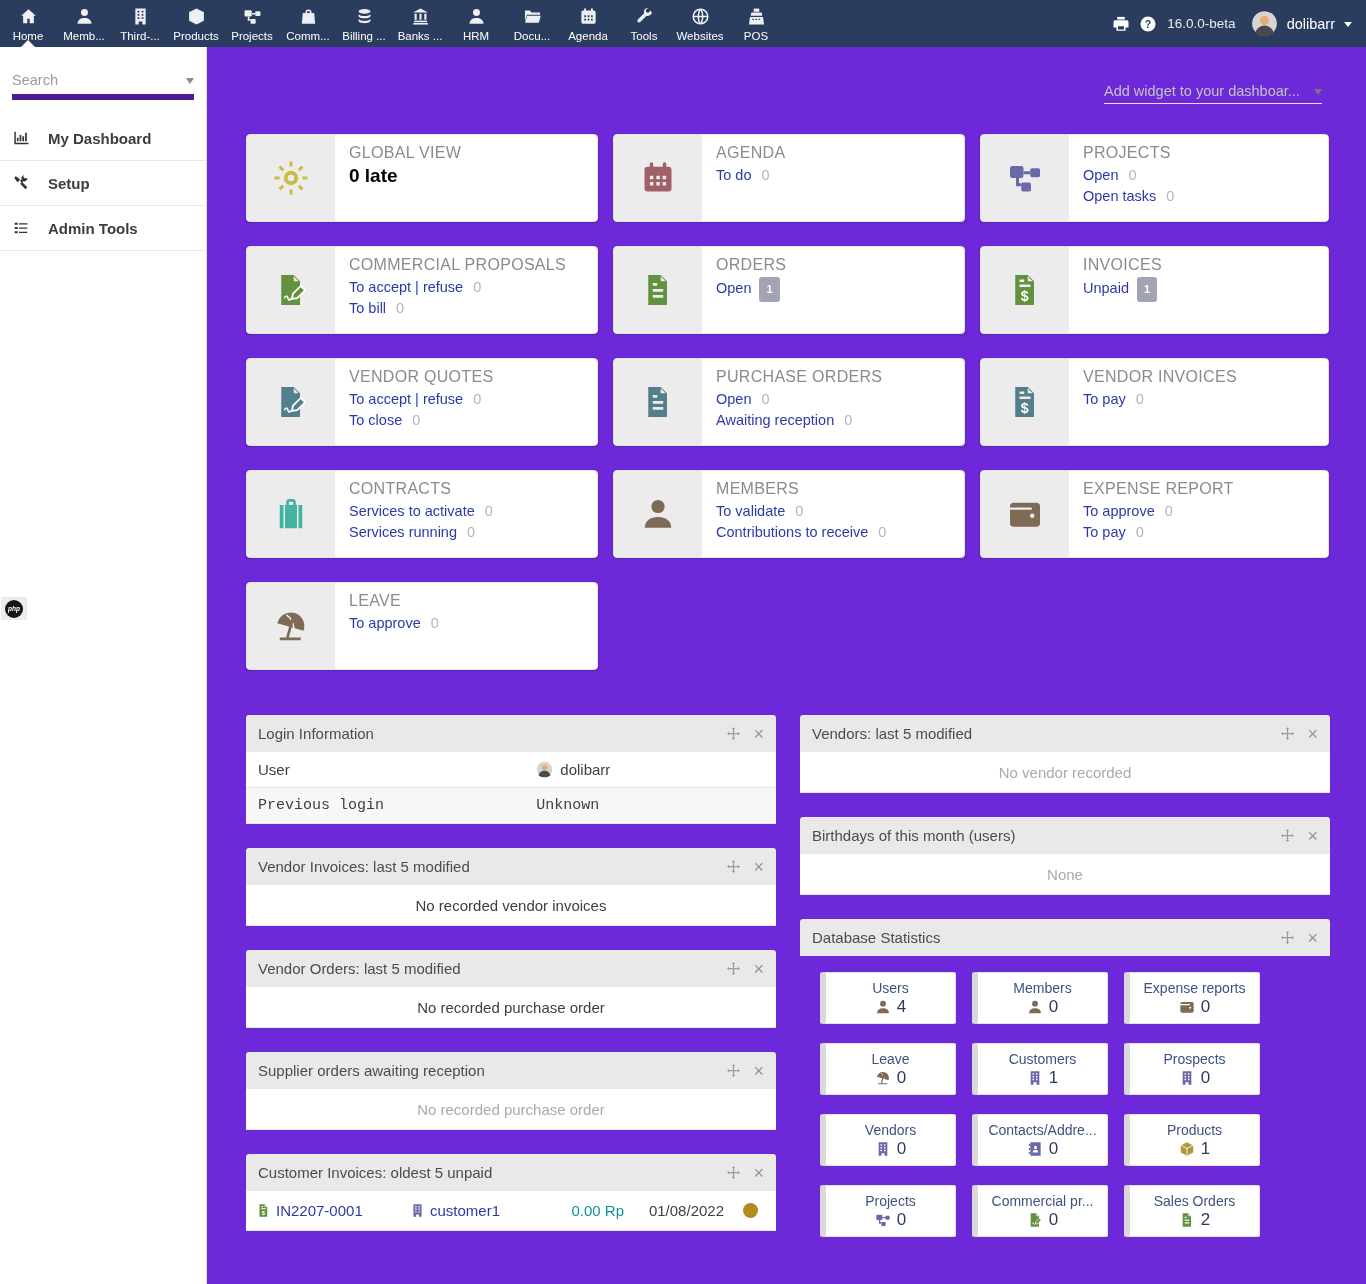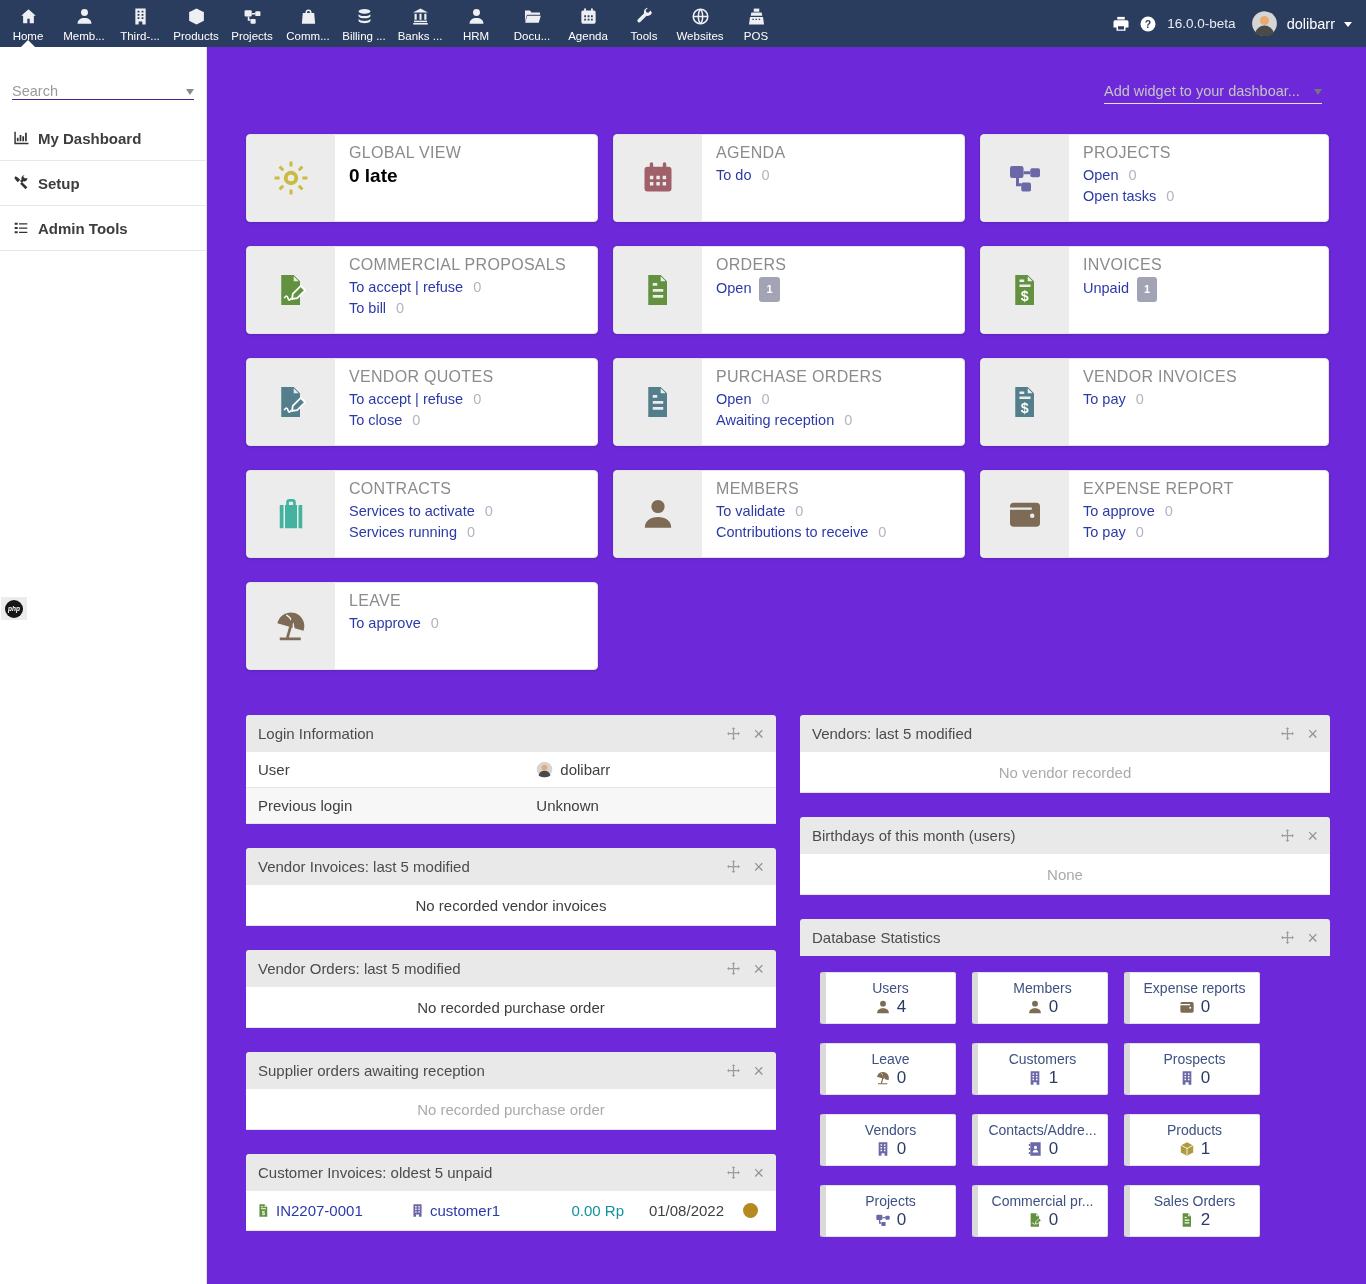--- a/index.html
+++ b/index.html
@@ -24,24 +24,24 @@
   .tool-ic { color:#fff; cursor:pointer; }
   .tool-ic svg { width:18px; height:18px; }
   .version { font-size:13.5px; color:#e8ebf2; margin:0 6px 0 1px; }
   .avatar { cursor:pointer; }
   .avatar svg { width:27px; height:27px; }
   .uname { font-size:14.5px; cursor:pointer; }
   .chev { width:0; height:0; border:4px solid transparent; border-top:5px solid #fff; margin-top:5px; cursor:pointer; }
 
   
   .sidebar { position:absolute; left:0; top:47px; width:207px; bottom:0; background:#fff; border-right:1px solid #e2e2e2; }
-  .search { margin:25px 12px 16px; height:28px; border-bottom:1px solid #4c1d95; display:flex; align-items:flex-end; font-size:14.5px; color:#9a9a9a; cursor:pointer; }
+  .search { margin:25px 12px 16px; height:28px; border-bottom:6px solid #4c1d95; display:flex; align-items:flex-start; font-size:14.5px; color:#9a9a9a; cursor:pointer; }
   .search .car { margin-left:auto; width:0; height:0; border:4.5px solid transparent; border-top:6px solid #8a8a8a; margin-top:6px; }
   .smenu { margin-top:12px; }
-  .s-item { height:45px; display:flex; align-items:center; gap:9px; padding:0 13px; border-bottom:1px solid #e8e8e8; font-size:15px; font-weight:bold; color:#3d3d3d; cursor:pointer; }
+  .s-item { height:45px; display:flex; align-items:center; gap:19px; padding:0 13px; border-bottom:1px solid #e8e8e8; font-size:15px; font-weight:bold; color:#3d3d3d; cursor:pointer; }
   .s-item .s-ic svg { width:16px; height:16px; }
   .php { position:absolute; left:1px; top:597px; width:26px; height:23px; background:#ececec; display:flex; align-items:center; justify-content:center; cursor:pointer; }
   .php i { width:18px; height:18px; border-radius:50%; background:#161616; color:#fff; font-size:6.5px; font-style:italic; font-weight:bold; display:flex; align-items:center; justify-content:center; }
 
   
   .main { position:absolute; left:207px; top:47px; right:0; bottom:0; background:#6d28d9; overflow:hidden; }
   .addw { position:absolute; top:31px; right:44px; width:218px; height:26px; border-bottom:1px solid #e2e2e2; display:flex; align-items:center; font-size:14.5px; color:#c4c4c4; cursor:pointer; }
   .addw .car { margin-left:auto; width:0; height:0; border:4.5px solid transparent; border-top:6px solid #777; margin-top:6px; }
 
   
@@ -62,21 +62,21 @@
   .wcol-left { left:39px; top:668px; }
   .wcol-right { left:593px; top:668px; }
   .widget + .widget { margin-top:24px; }
   .wcol-right .widget + .widget { margin-top:24px; }
   .w-head { height:37px; background:#e9e9e9; border-radius:3px 3px 0 0; display:flex; align-items:center; padding:0 12px; font-size:15px; color:#4c4c4c; }
   .w-acts { margin-left:auto; display:flex; gap:12px; align-items:center; color:#9c9c9c; }
   .w-move { cursor:grab; color:#9c9c9c; }
   .w-move svg { width:15px; height:15px; }
   .w-close { font-size:18px; line-height:1; cursor:pointer; color:#949494; }
   .w-row { height:36px; display:flex; align-items:center; padding:0 12px; border-bottom:1px solid #e5e5e5; font-size:15px; color:#404040; background:#fff; }
-  .w-row.alt { background:#f7f7f7; }
+  .w-row.alt { background:#f7f7f7;font-family:Liberation Mono, monospace; }
   .w-lbl { width:55%; }
   .w-val { display:flex; align-items:center; gap:7px; }
   .w-val .mini-av svg { width:17px; height:17px; }
   .w-empty { height:41px; display:flex; align-items:center; justify-content:center; font-size:15px; color:#3e3e3e; border-bottom:1px solid #e5e5e5; background:#fff; }
   .w-empty.muted { color:#aaa; }
   .inv-row { height:40px; display:grid; grid-template-columns:154px 112px 102px 100px 1fr; align-items:center; padding:0 10px; border-bottom:1px solid #e5e5e5; font-size:15px; background:#fff; }
   .inv-cell { display:flex; align-items:center; gap:5px; min-width:0; }
   .inv-cell svg { width:15px; height:15px; flex:none; }
   .inv-right { justify-content:flex-end; }
   .status-dot { width:15px; height:15px; border-radius:50%; margin-left:auto; margin-right:8px; }

